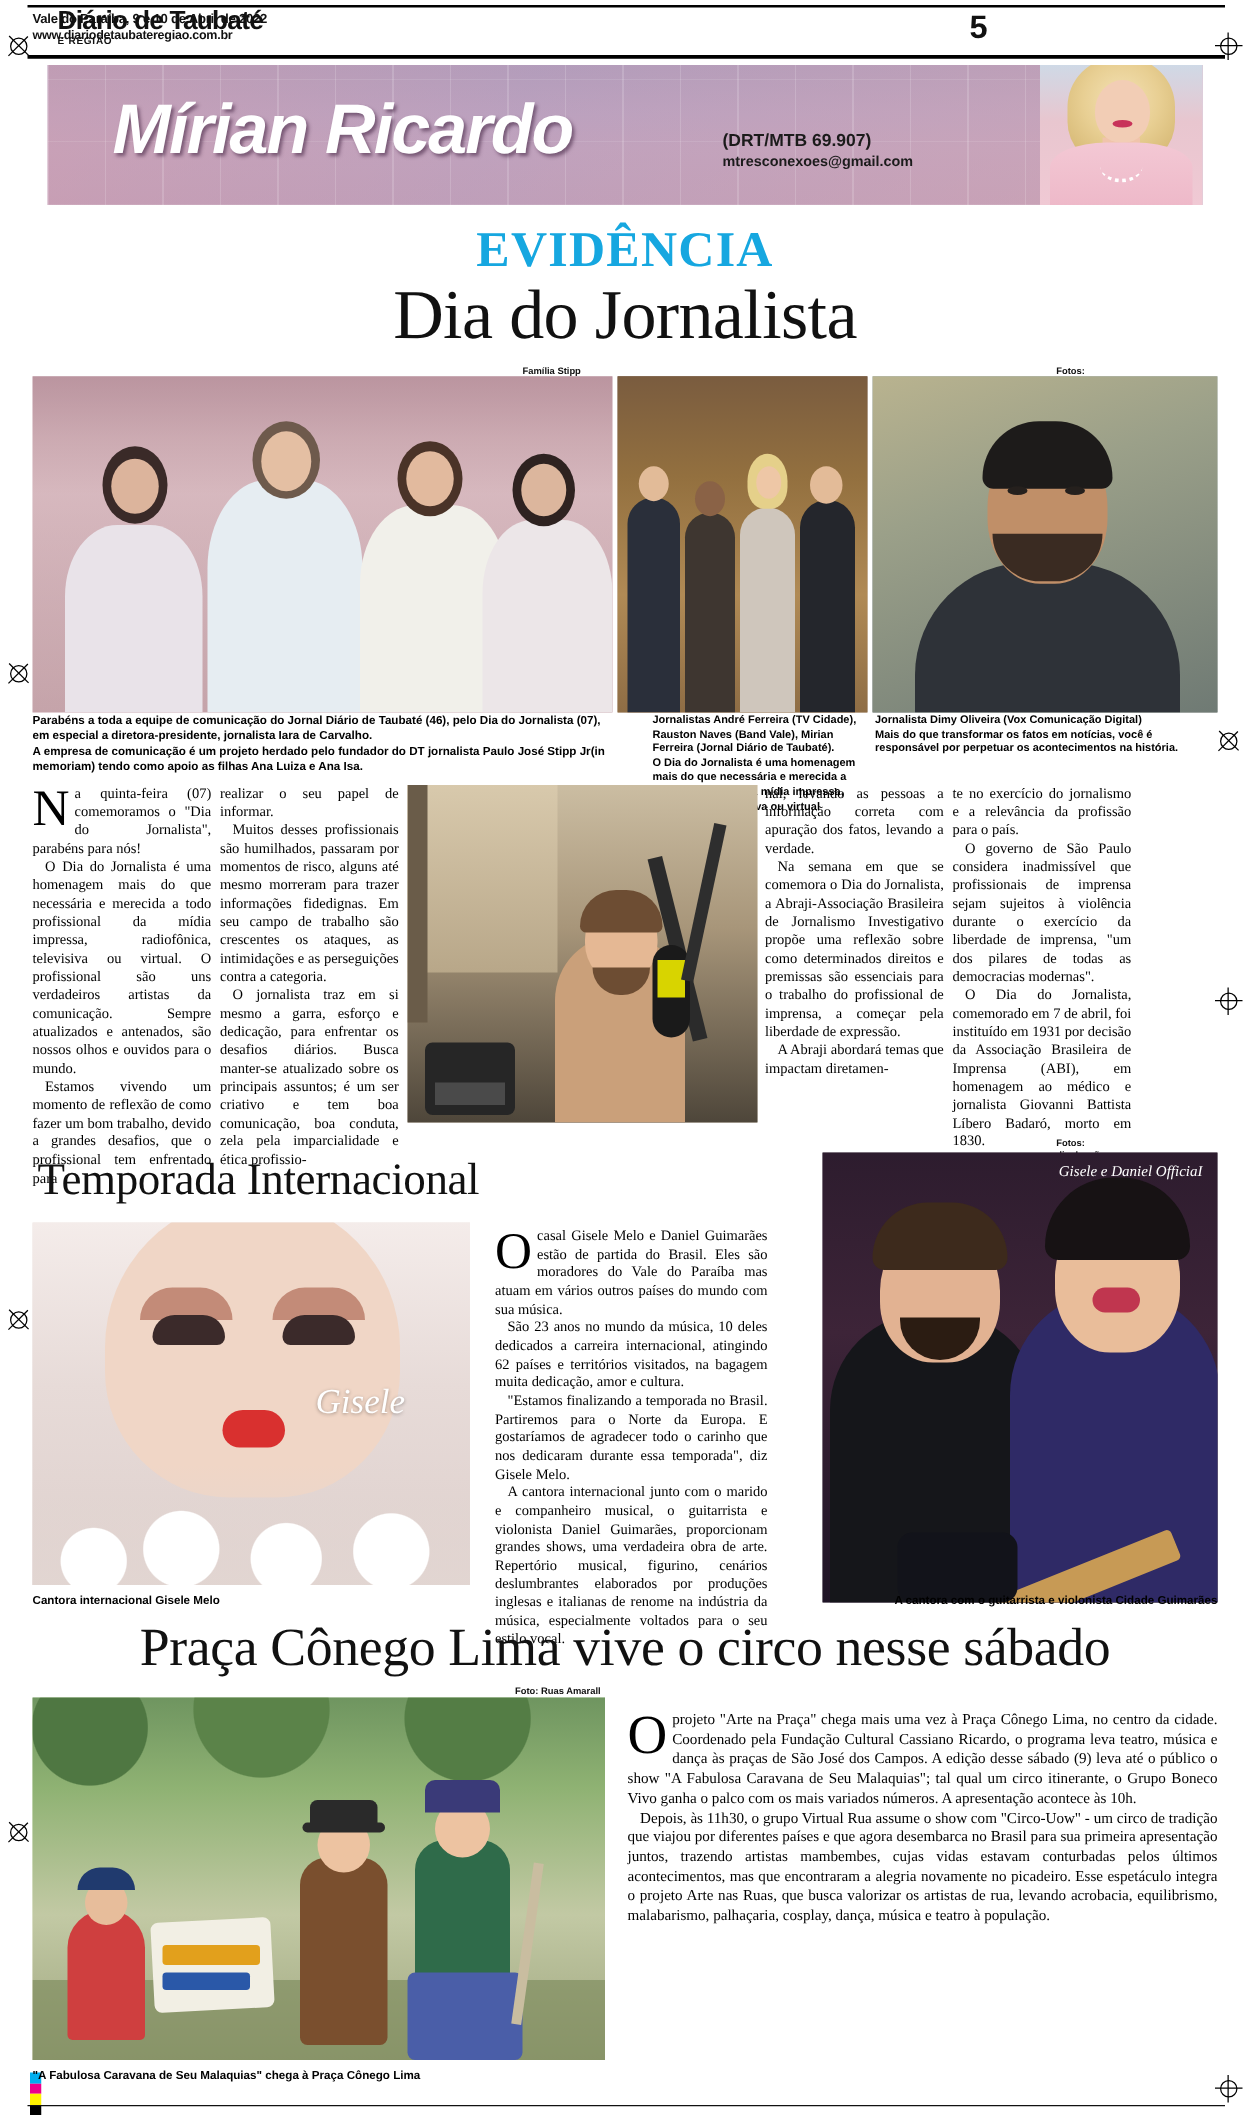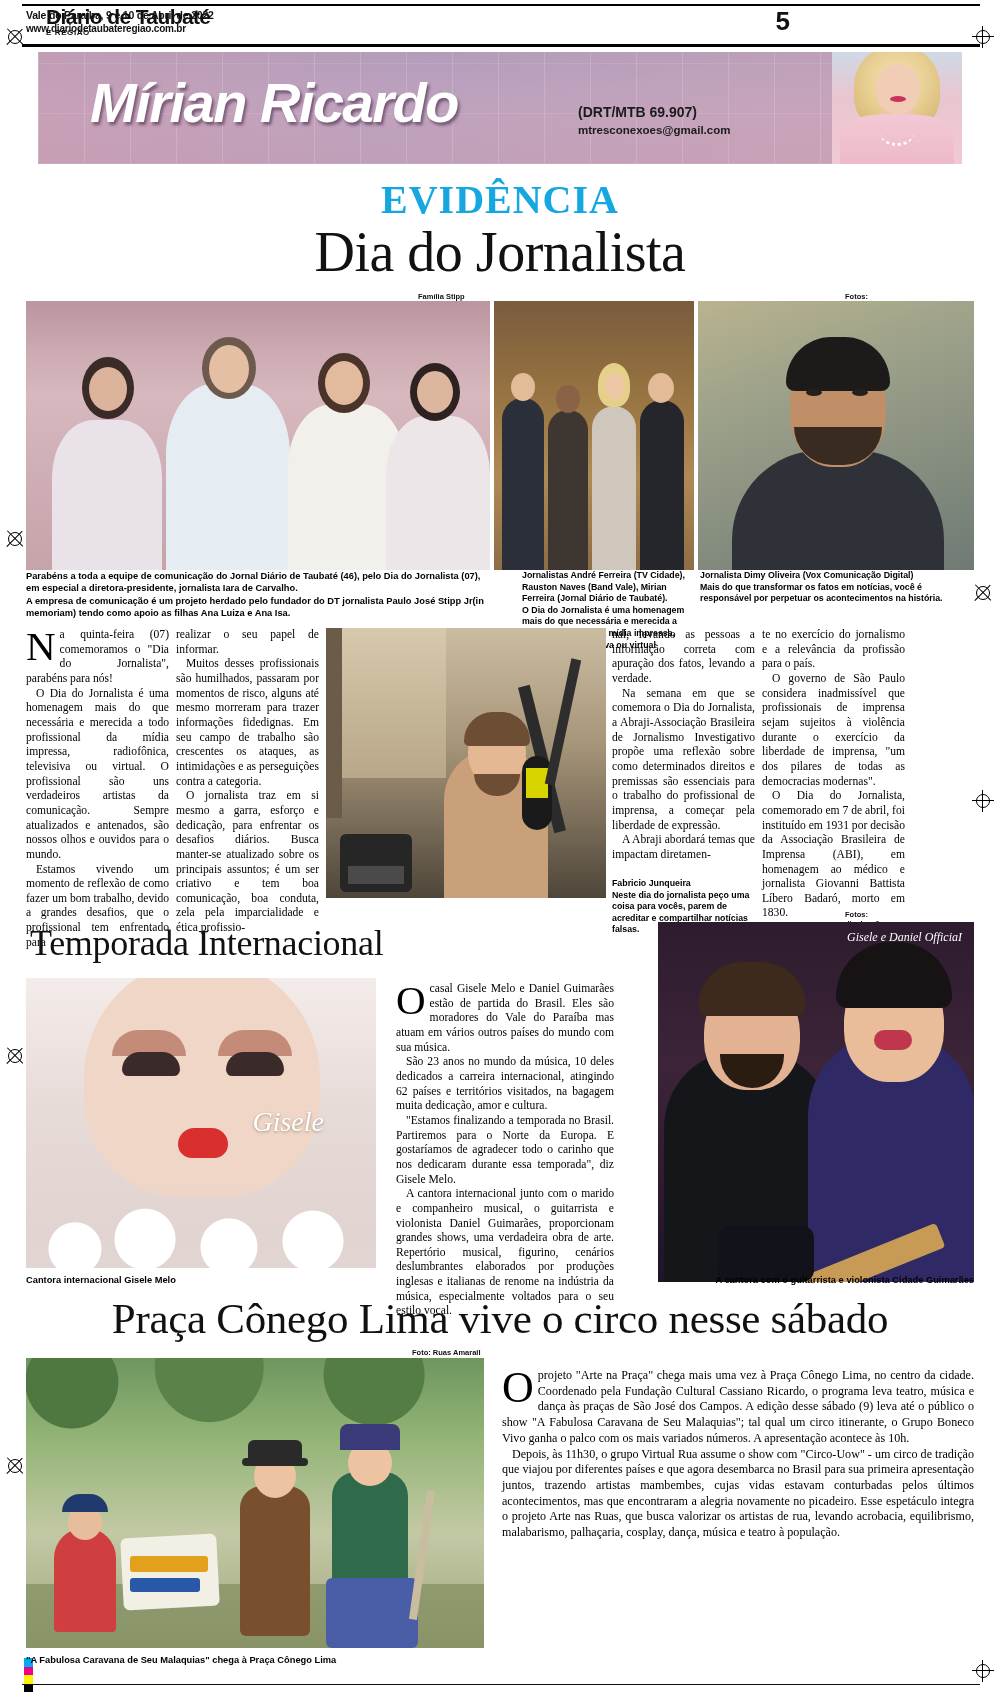--- a/index.html
+++ b/index.html
@@ -294,24 +294,20 @@
     <p>Na semana em que se comemora o Dia do Jornalista, a Abraji-Associação Brasileira de Jornalismo Investigativo propõe uma reflexão sobre como determinados direitos e premissas são essenciais para o trabalho do profissional de imprensa, a começar pela liberdade de expressão.</p>
     <p>A Abraji abordará temas que impactam diretamen-</p>
   </div>
 
   <div class="col" style="left:762px; top:628px; width:143px; height:290px;">
     <p class="first">te no exercício do jornalismo e a relevância da profissão para o país.</p>
     <p>O governo de São Paulo considera inadmissível que profissionais de imprensa sejam sujeitos à violência durante o exercício da liberdade de imprensa, "um dos pilares de todas as democracias modernas".</p>
     <p>O Dia do Jornalista, comemorado em 7 de abril, foi instituído em 1931 por decisão da Associação Brasileira de Imprensa (ABI), em homenagem ao médico e jornalista Giovanni Battista Líbero Badaró, morto em 1830.</p>
   </div>
 
-  <div class="cap cap-sm" style="left:612px; top:878px; width:146px;">
-    <div>Fabricio Junqueira</div>
-    <div>Neste dia do jornalista peço uma coisa para vocês, parem de acreditar e compartilhar notícias falsas.</div>
-  </div>
 
   <div class="secthead" style="left:30px; top:922px;">Temporada Internacional</div>
 
   <div class="credit" style="left:845px; top:910px;">Fotos: divulgação</div>
 
   <div class="ph p5" style="left:26px; top:978px; width:350px; height:290px;">
     <div style="position:absolute;inset:0;background:linear-gradient(180deg,#f4ecea 0%,#e7dbd8 45%,#ded0cd 100%)"></div>
     <div style="position:absolute;left:58px;top:-20px;width:236px;height:240px;background:#f0d6c6;border-radius:50% 50% 42% 42%"></div>
     <div style="position:absolute;left:86px;top:52px;width:74px;height:26px;background:#c38b78;border-radius:40px 40px 0 0"></div>
     <div style="position:absolute;left:192px;top:52px;width:74px;height:26px;background:#c38b78;border-radius:40px 40px 0 0"></div>

